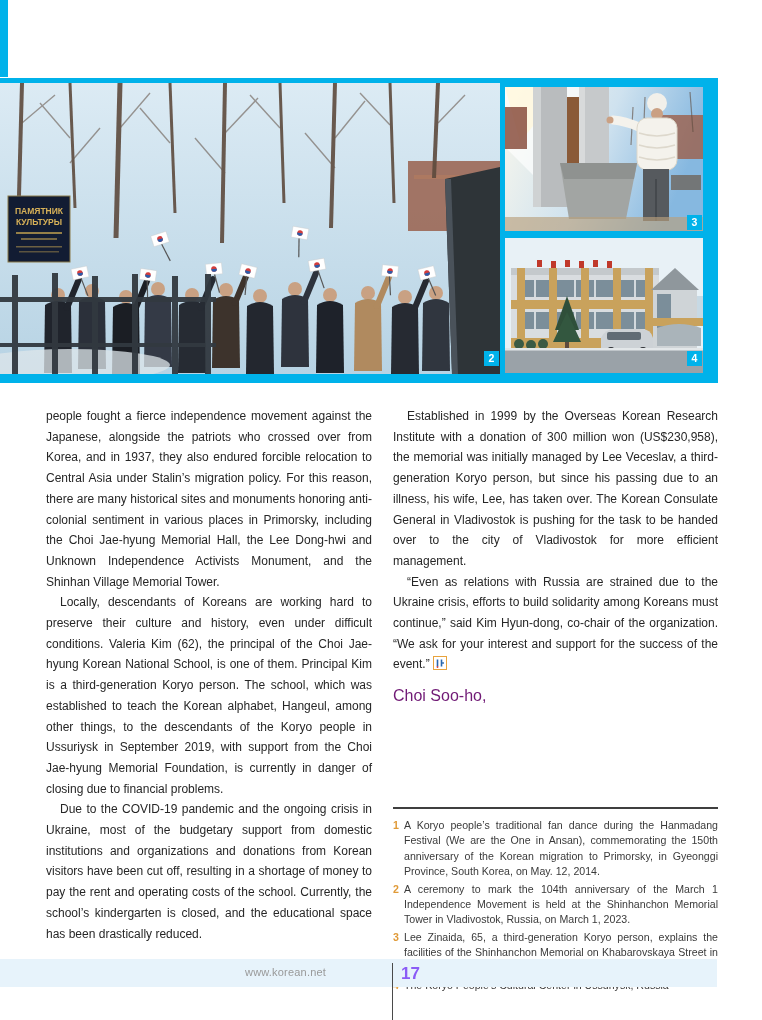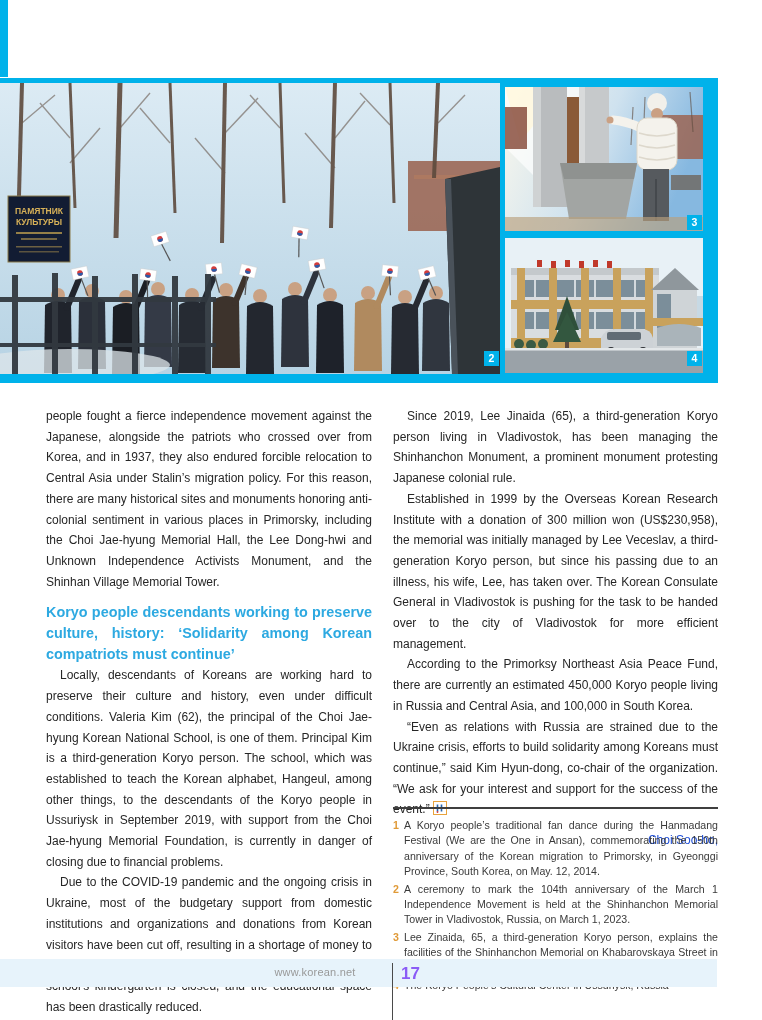--- a/index.html
+++ b/index.html
@@ -16,32 +16,32 @@
   .badge2{left:484px;top:273px;}
   .badge3{left:687px;top:137px;}
   .badge4{left:687px;top:273px;}
   .col{position:absolute;top:406px;}
   .col-left{left:46px;width:326px;}
   .col-right{left:393px;width:325px;}
   p.body{margin:0;text-align:justify;font-size:12px;line-height:20.7px;color:#262626;}
   p.indent{text-indent:14px;}
   h2.heading{margin:10px 0 1px 0;font-size:14.4px;line-height:20.7px;font-weight:bold;
              color:#2da9e1;text-align:justify;}
-  .byline{margin-top:9px;text-align:right;font-size:12px;line-height:23px;color:#1d4ed8;}
+  .byline{margin-top:9px;text-align:left;font-size:16px;line-height:23px;color:#701a75;}
   .endmark{display:inline-block;width:12px;height:12px;border:1px solid #e8a33d;
            vertical-align:-2px;margin-left:3px;background:#fff;}
   .endmark svg{display:block;width:10px;height:10px;margin:1px;}
   .footnotes{position:absolute;left:393px;top:807px;width:325px;border-top:2px solid #3f3f3f;
              padding-top:9px;}
   .fn{display:flex;margin:0 0 2px 0;font-size:10.6px;line-height:15.4px;color:#3a3a3a;
       text-align:justify;}
   .fn .num{flex:0 0 11px;color:#e09a38;font-weight:bold;}
   .fn .txt{flex:1;}
   .footer-band{position:absolute;left:0;top:959px;width:717px;height:28px;background:#e7f3fb;}
-  .footer-url{position:absolute;left:245px;top:966px;width:140px;text-align:center;
+  .footer-url{position:absolute;left:245px;top:966px;width:140px;text-align:left;
               font-size:11px;color:#999;letter-spacing:.2px;}
   .footer-divider{position:absolute;left:392px;top:963px;width:1px;height:57px;background:#4a4a4a;}
   .footer-page{position:absolute;left:401px;top:964px;font-size:17px;font-weight:bold;color:#8b5cf6;}
 </style>
 </head>
 <body>
 
 <div class="page">
 
   <div class="corner-strip"></div>
@@ -248,30 +248,27 @@
       <rect x="0" y="110" width="198" height="2.5" fill="#e3e7e9"></rect>
     </svg>
 
     <div class="badge badge2">2</div>
     <div class="badge badge3">3</div>
     <div class="badge badge4">4</div>
   </div>
 
   <div class="col col-left">
     <p class="body">people fought a fierce independence movement against the Japanese, alongside the patriots who crossed over from Korea, and in 1937, they also endured forcible relocation to Central Asia under Stalin’s migration policy. For this reason, there are many historical sites and monuments honoring anti-colonial sentiment in various places in Primorsky, including the Choi Jae-hyung Memorial Hall, the Lee Dong-hwi and Unknown Independence Activists Monument, and the Shinhan Village Memorial Tower.</p>
-    <h2 class="heading">Koryo people descendants working to preserve culture, history: ‘Solidarity among Korean compatriots must continue’</h2>
     <p class="body indent">Locally, descendants of Koreans are working hard to preserve their culture and history, even under difficult conditions. Valeria Kim (62), the principal of the Choi Jae-hyung Korean National School, is one of them. Principal Kim is a third-generation Koryo person. The school, which was established to teach the Korean alphabet, Hangeul, among other things, to the descendants of the Koryo people in Ussuriysk in September 2019, with support from the Choi Jae-hyung Memorial Foundation, is currently in danger of closing due to financial problems.</p>
     <p class="body indent">Due to the COVID-19 pandemic and the ongoing crisis in Ukraine, most of the budgetary support from domestic institutions and organizations and donations from Korean visitors have been cut off, resulting in a shortage of money to pay the rent and operating costs of the school. Currently, the school’s kindergarten is closed, and the educational space has been drastically reduced.</p>
 
   </div>
 
   <div class="col col-right">
-    <p class="body indent">Since 2019, Lee Jinaida (65), a third-generation Koryo person living in Vladivostok, has been managing the Shinhanchon Monument, a prominent monument protesting Japanese colonial rule.</p>
     <p class="body indent">Established in 1999 by the Overseas Korean Research Institute with a donation of 300 million won (US$230,958), the memorial was initially managed by Lee Veceslav, a third-generation Koryo person, but since his passing due to an illness, his wife, Lee, has taken over. The Korean Consulate General in Vladivostok is pushing for the task to be handed over to the city of Vladivostok for more efficient management.</p>
-    <p class="body indent">According to the Primorksy Northeast Asia Peace Fund, there are currently an estimated 450,000 Koryo people living in Russia and Central Asia, and 100,000 in South Korea.</p>
     <p class="body indent">
       <span>“Even as relations with Russia are strained due to the Ukraine crisis, efforts to build solidarity among Koreans must continue,” said Kim Hyun-dong, co-chair of the organization. “We ask for your interest and support for the success of the event.”</span><span class="endmark"><svg viewBox="0 0 10 10">
           <line x1="2.5" y1="1.5" x2="2.5" y2="8.5" stroke="#2867ae" stroke-width="1.6"></line>
           <line x1="6.5" y1="1.5" x2="6.5" y2="8.5" stroke="#2867ae" stroke-width="1.6"></line>
           <line x1="6.5" y1="5" x2="9" y2="5" stroke="#2867ae" stroke-width="1.4"></line>
           <circle cx="2.5" cy="9" r="0.9" fill="#d23c3c"></circle>
         </svg></span>
     </p>
     <div class="byline">
       <div>Choi Soo-ho,</div>

